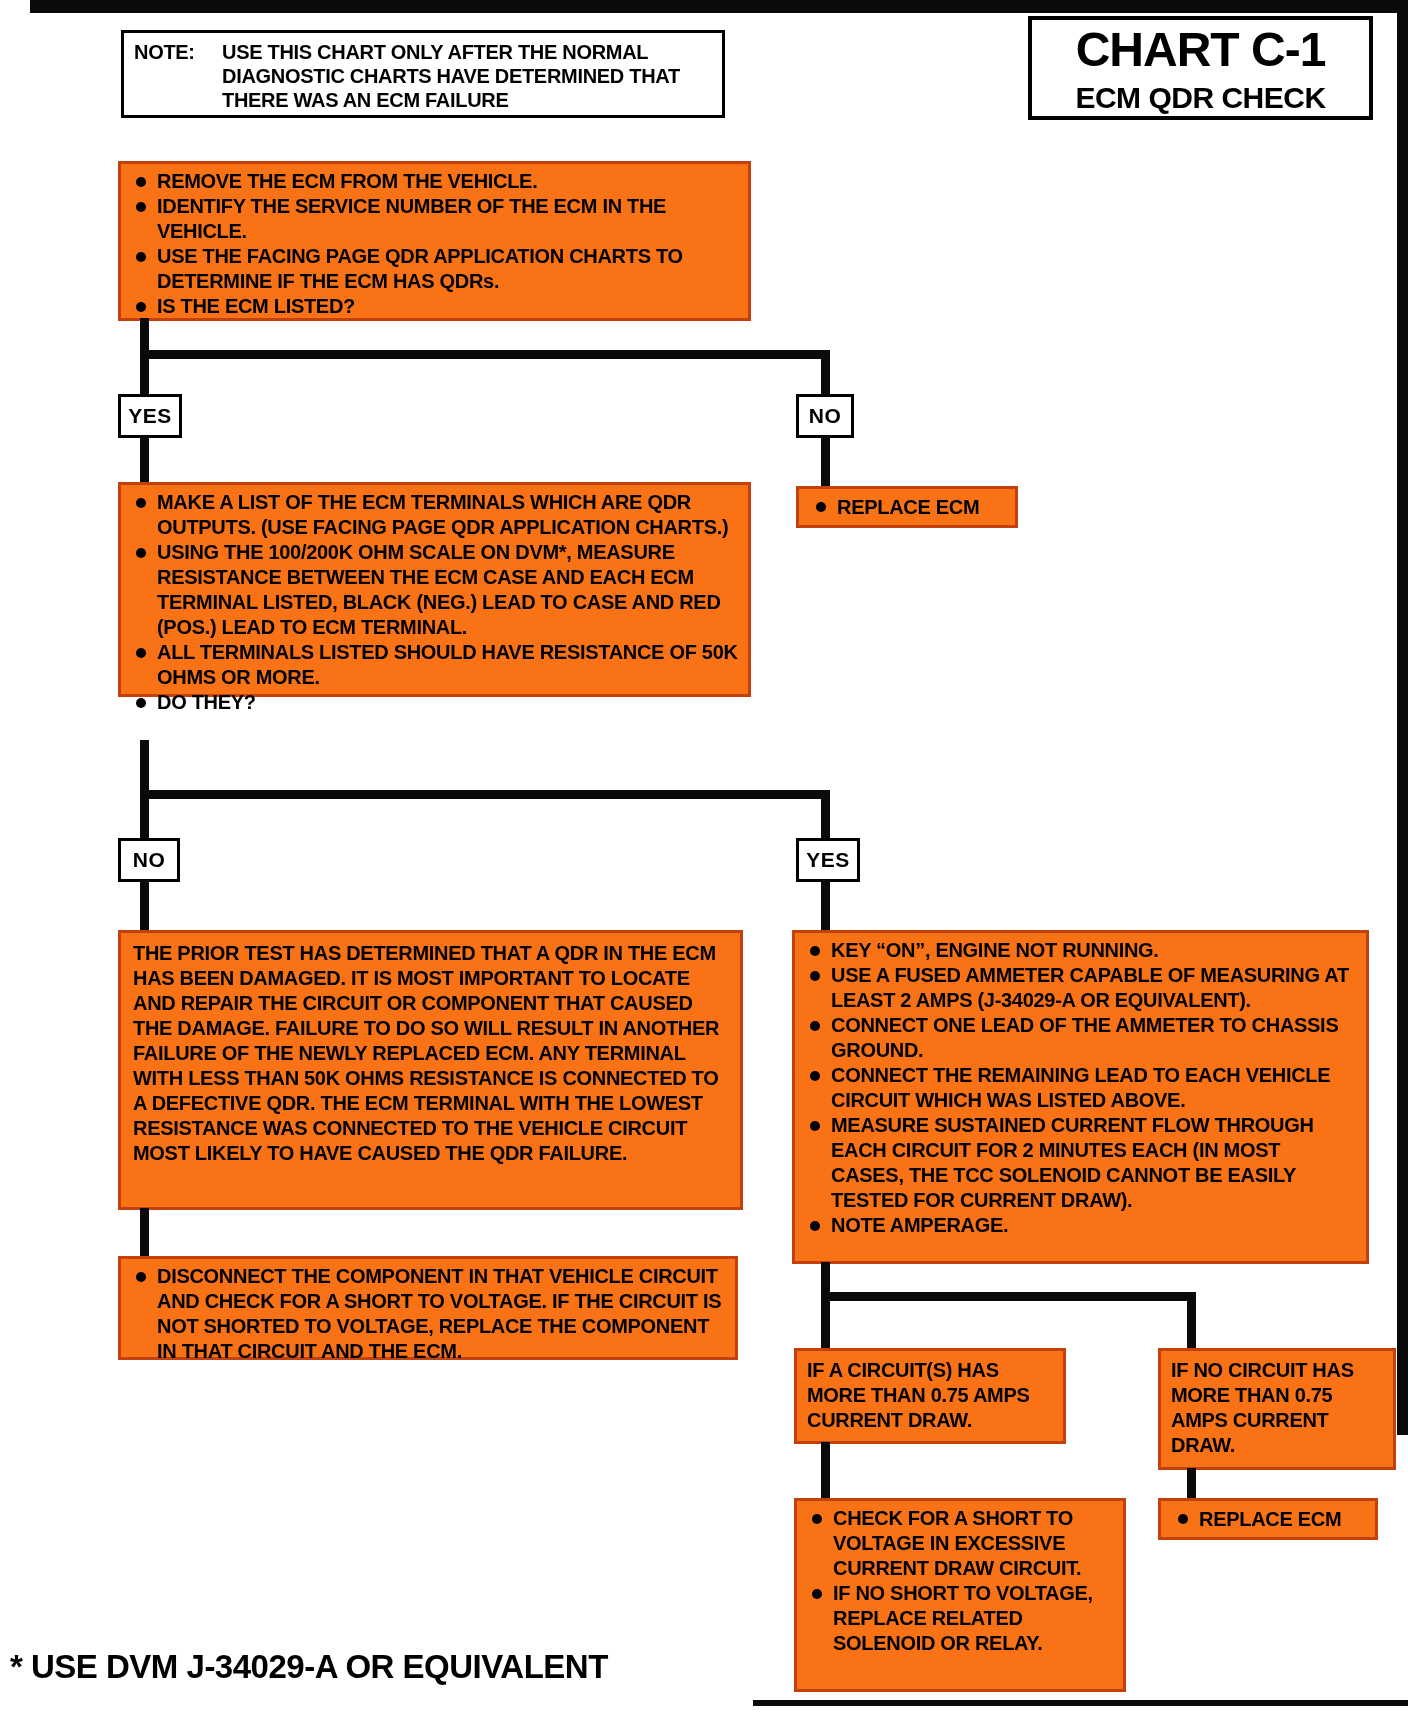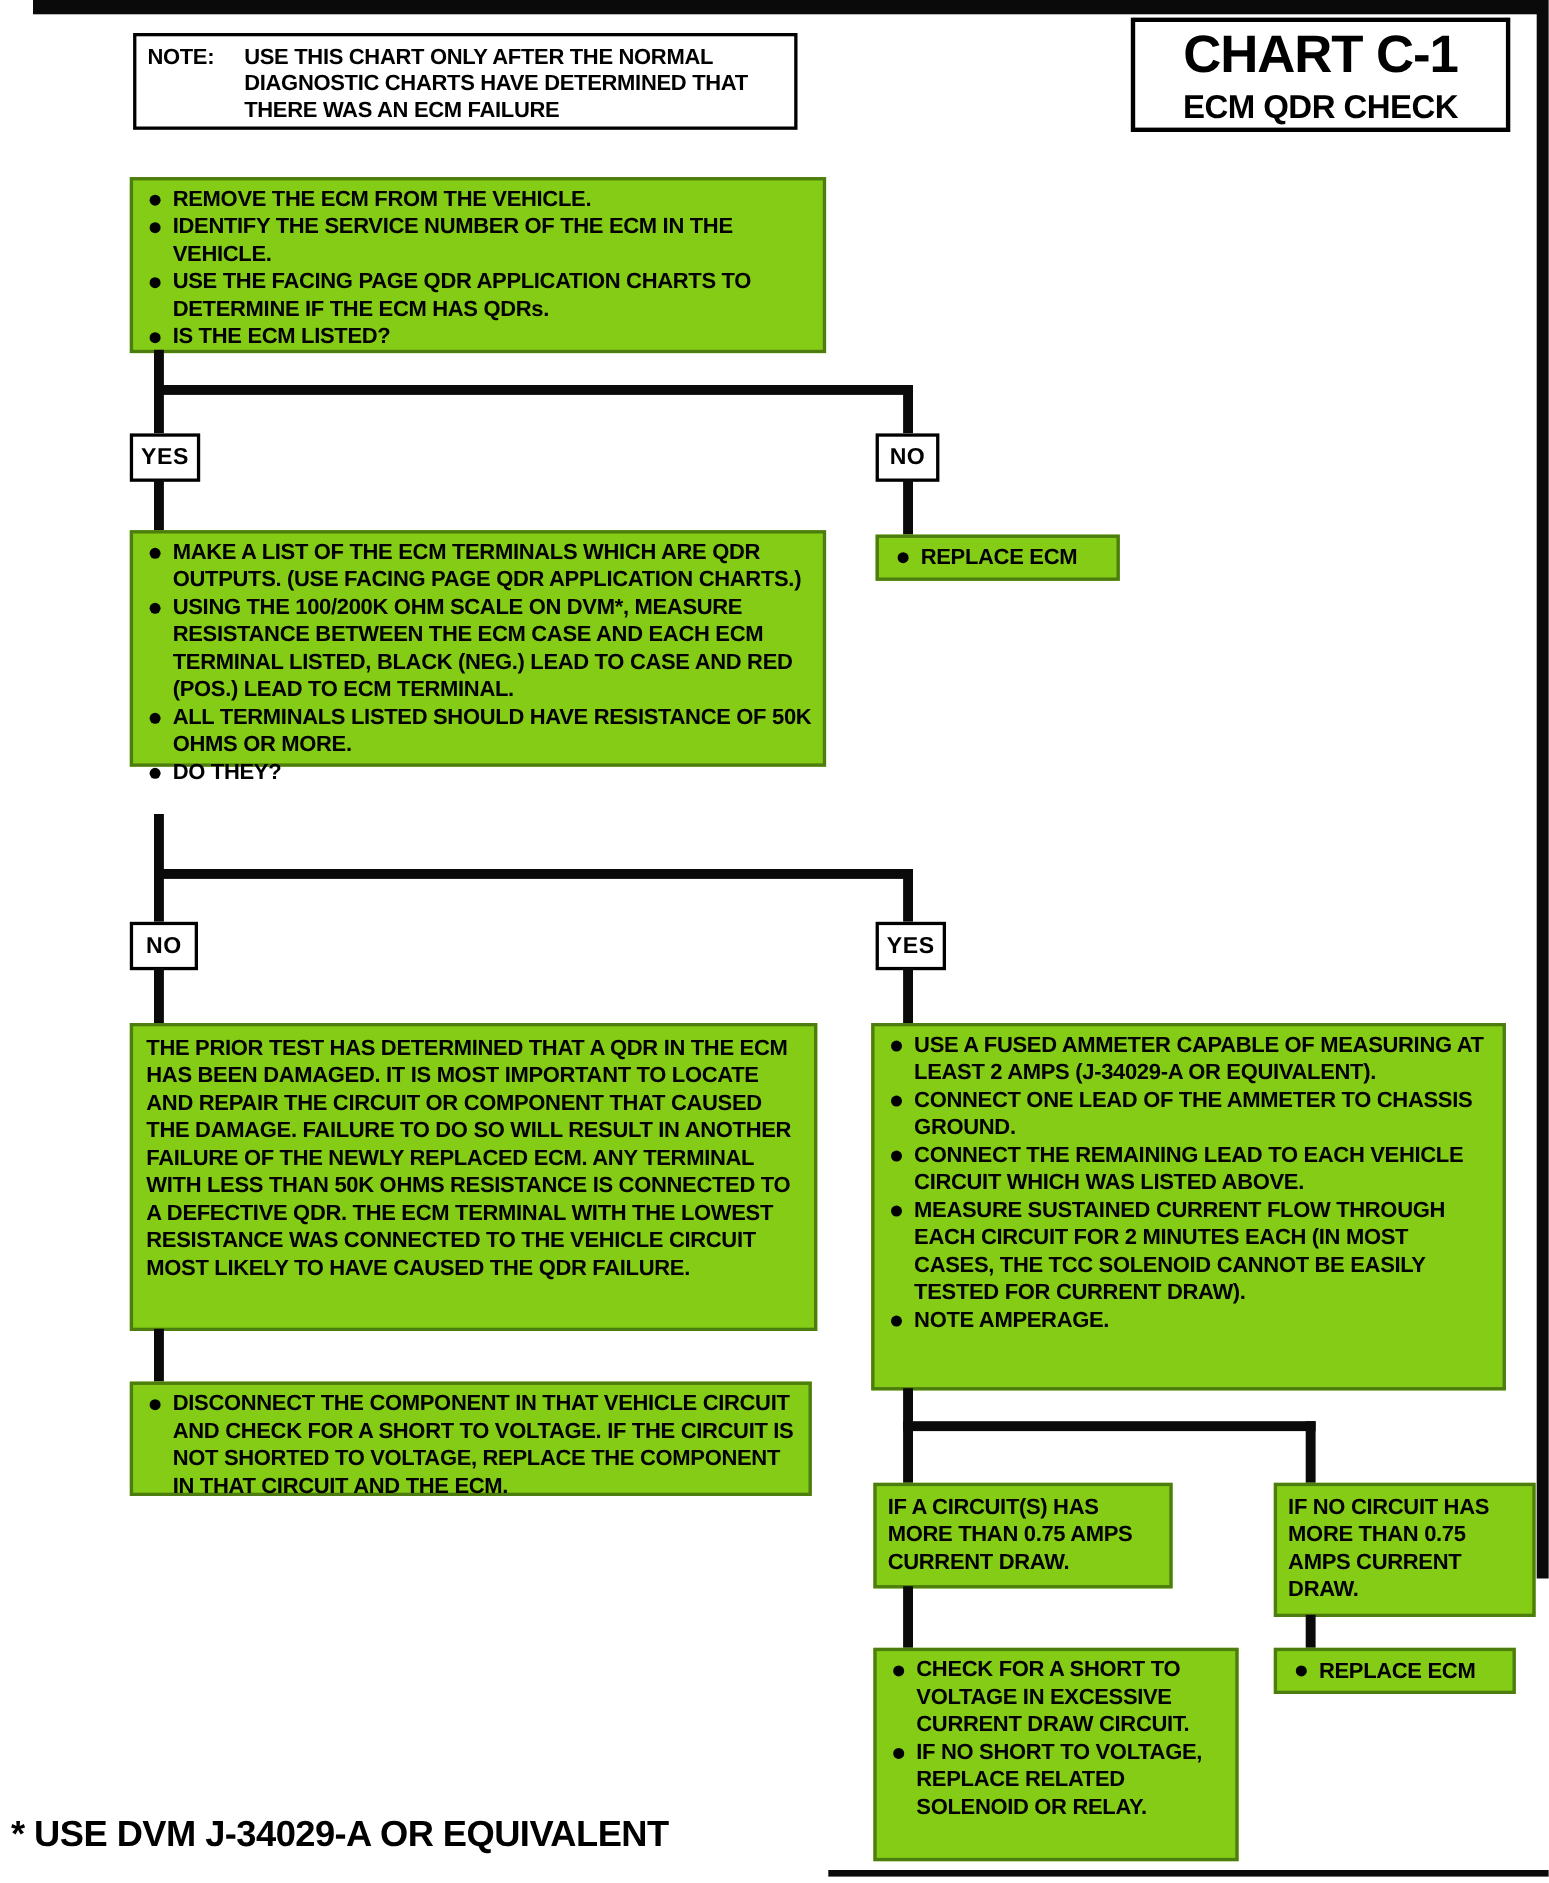--- a/index.html
+++ b/index.html
@@ -3,21 +3,21 @@
 <meta charset="utf-8">
 <style>
   * { margin:0; padding:0; box-sizing:border-box; }
   html,body { background:#ffffff; }
   body {
     width:1408px; height:1712px; position:relative; overflow:hidden;
     font-family:"Liberation Sans", sans-serif; color:#000;
   }
   .bar { position:absolute; background:#0a0a0a; }
   .box {
-    position:absolute; border:3px solid #4d7c0f; background:#84cc16;
+    position:absolute; border:3px solid #c2410c; background:#f97316;
     padding:5px 10px 4px 8px; font-weight:700; font-size:20px;
     line-height:25px; letter-spacing:-0.3px;
   }
   .label-box {
     position:absolute; border:3px solid #000; background:#fff;
     display:flex; align-items:center; justify-content:center;
     font-weight:700; font-size:21px; letter-spacing:0.5px;
   }
   .brow { display:flex; align-items:flex-start; }
   .bdot {
@@ -139,20 +139,24 @@
 <div class="box" style="left:118px; top:1256px; width:620px; height:104px;">
   <div class="brow">
       <span class="bdot"></span>
       <span class="btext">DISCONNECT THE COMPONENT IN THAT VEHICLE CIRCUIT AND CHECK FOR A SHORT TO VOLTAGE.  IF THE CIRCUIT IS NOT SHORTED TO VOLTAGE, REPLACE THE COMPONENT IN THAT CIRCUIT AND THE ECM.</span>
     </div>
 </div>
 
 <div class="box" style="left:792px; top:930px; width:577px; height:334px;">
   <div class="brow">
       <span class="bdot"></span>
+      <span class="btext">KEY “ON”, ENGINE NOT RUNNING.</span>
+    </div>
+  <div class="brow">
+      <span class="bdot"></span>
       <span class="btext">USE A FUSED AMMETER CAPABLE OF MEASURING AT LEAST 2 AMPS (J-34029-A OR EQUIVALENT).</span>
     </div>
   <div class="brow">
       <span class="bdot"></span>
       <span class="btext">CONNECT ONE LEAD OF THE AMMETER TO CHASSIS GROUND.</span>
     </div>
   <div class="brow">
       <span class="bdot"></span>
       <span class="btext">CONNECT THE REMAINING LEAD TO EACH VEHICLE CIRCUIT WHICH WAS LISTED ABOVE.</span>
     </div>

